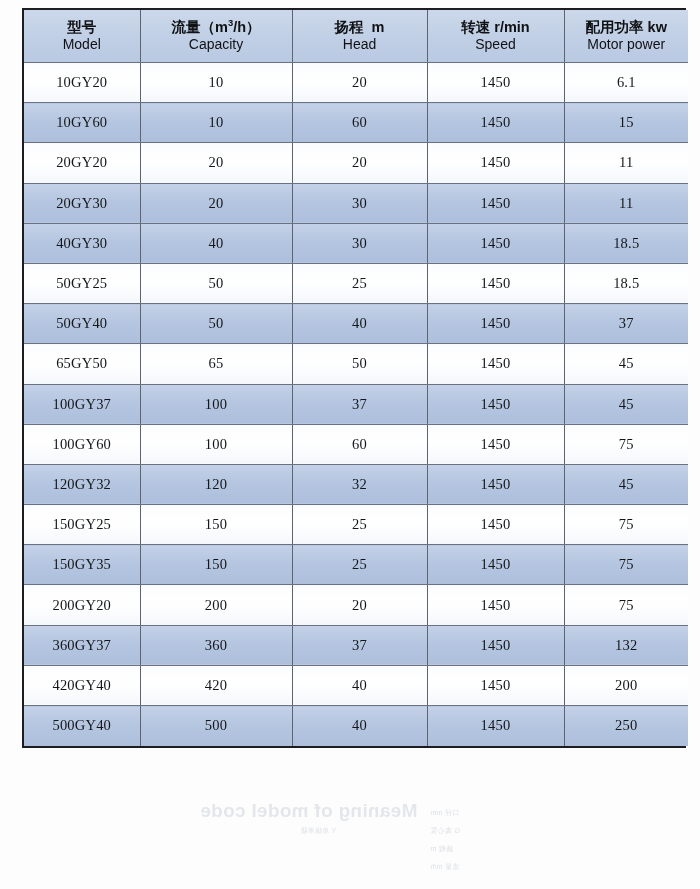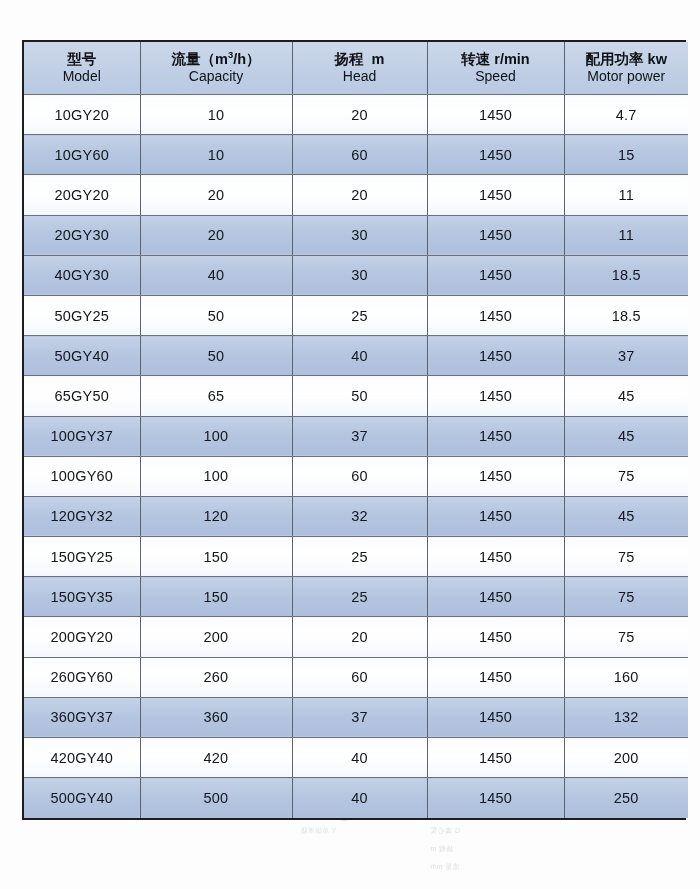--- a/index.html
+++ b/index.html
@@ -34,21 +34,20 @@
   .bleed.big { font-size: 19px; font-weight: bold; opacity: 0.22; }
 
   #table-wrap {
     position: absolute;
     left: 22px;
     top: 8px;
     width: 664px;
     border: 2px solid #1d1d1f;
     box-sizing: border-box;
     background: transparent;
-    margin-top: 32px;
   }
 
   table.spec {
     border-collapse: collapse;
     width: 100%;
     table-layout: fixed;
   }
 
   table.spec td, table.spec th {
     border-right: 1px solid #5d6470;
@@ -77,21 +76,21 @@
   }
   .hd-en {
     display: block;
     font-size: 14px;
     line-height: 1.22;
     color: #101114;
   }
   .hd-cn .unit { font-weight: bold; }
   sup { font-size: 0.65em; vertical-align: super; line-height: 0; }
 
-  tbody tr { height: 40.2px; }
+  tbody tr { height: 40.2px; font-family: Liberation Serif, serif; }
   tbody td { font-size: 14.5px; letter-spacing: 0.2px; }
 
   tbody tr.odd td {
     background: linear-gradient(180deg,#fbfcfe 0%, #ffffff 45%, #f4f7fb 100%);
   }
   tbody tr.even td {
     background: linear-gradient(180deg,#c4d1e7 0%, #b4c5e0 50%, #adbfdc 100%);
   }
 
   
@@ -192,21 +191,21 @@
             <span class="hd-en">Motor power</span>
           </th>
         </tr>
       </thead>
       <tbody id="table-body">
           <tr class="odd">
             <td>10GY20</td>
             <td>10</td>
             <td>20</td>
             <td>1450</td>
-            <td>4.7</td>
+            <td>6.1</td>
           </tr>
           <tr class="even">
             <td>10GY60</td>
             <td>10</td>
             <td>60</td>
             <td>1450</td>
             <td>15</td>
           </tr>
           <tr class="odd">
             <td>20GY20</td>
@@ -285,27 +284,20 @@
             <td>1450</td>
             <td>75</td>
           </tr>
           <tr class="odd">
             <td>200GY20</td>
             <td>200</td>
             <td>20</td>
             <td>1450</td>
             <td>75</td>
           </tr>
-          <tr class="odd">
-            <td>260GY60</td>
-            <td>260</td>
-            <td>60</td>
-            <td>1450</td>
-            <td>160</td>
-          </tr>
           <tr class="even">
             <td>360GY37</td>
             <td>360</td>
             <td>37</td>
             <td>1450</td>
             <td>132</td>
           </tr>
           <tr class="odd">
             <td>420GY40</td>
             <td>420</td>

